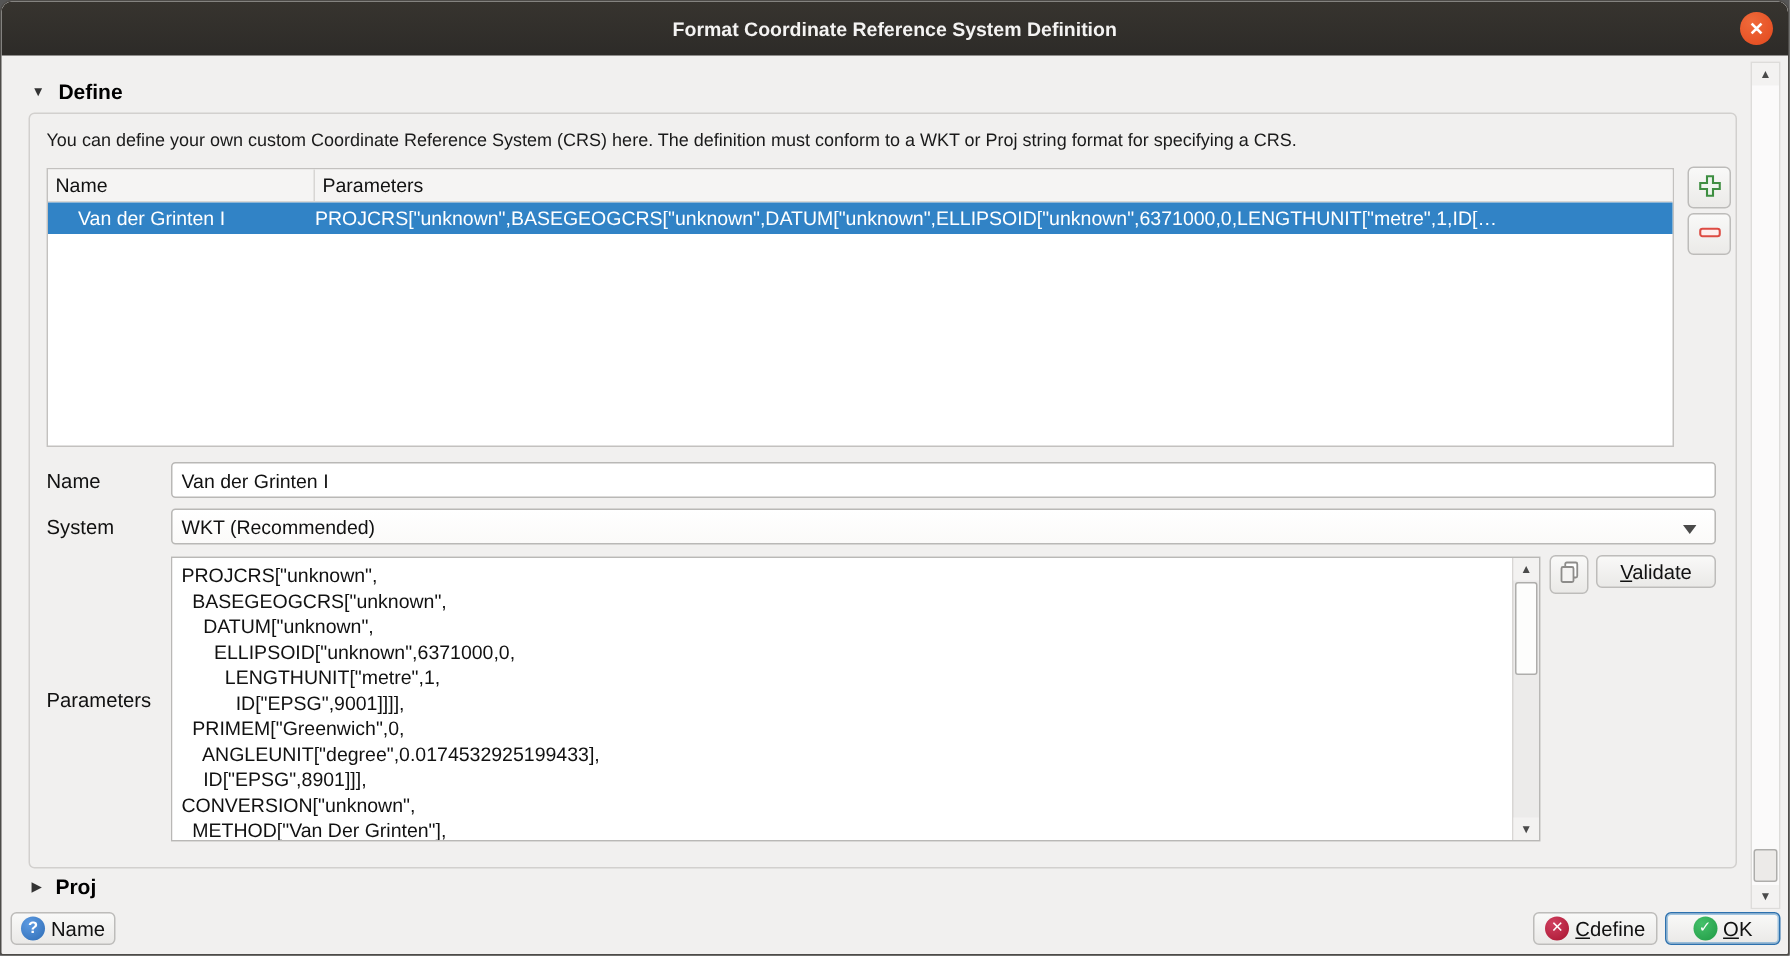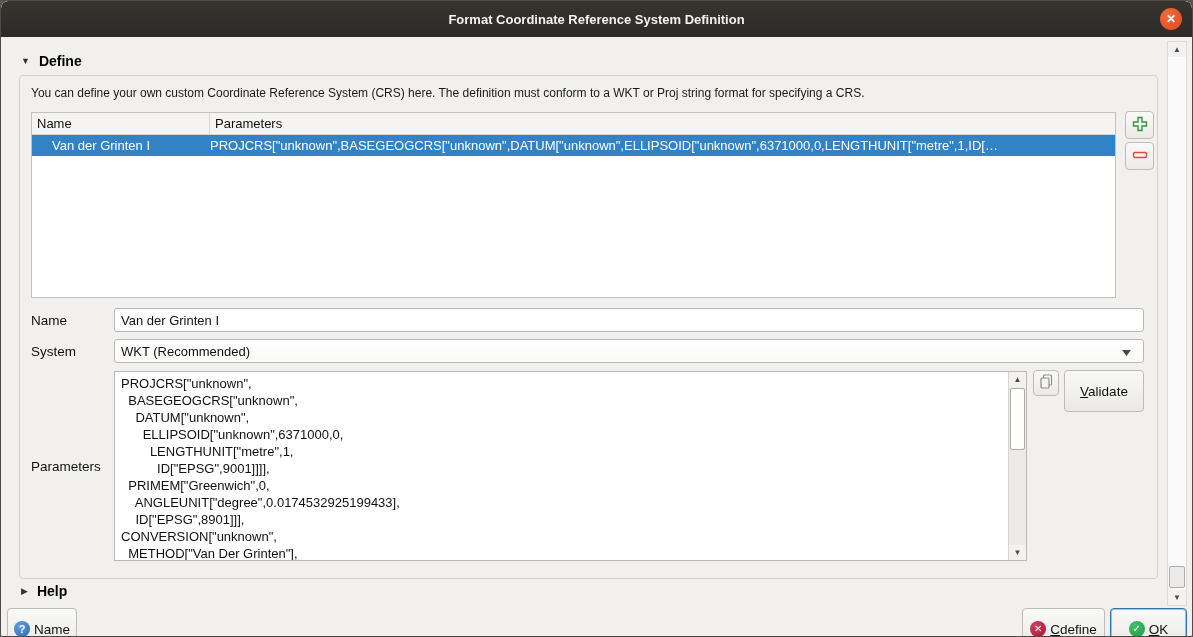--- a/index.html
+++ b/index.html
@@ -92,21 +92,21 @@
     font-size:8px; color:#4a4a4a; line-height:15px; cursor:pointer; background:#f3f2f1;
   }
   .sb-arrow.up { top:0; } .sb-arrow.down { bottom:0; }
   .sb-thumb { position:absolute; left:1px; width:15px; background:#fdfdfc; border:1px solid #aeadab; border-radius:2px; cursor:pointer; }
   .param-wrap .sb-thumb { top:16px; height:62px; }
   
   .dlg-scroll { position:absolute; right:5px; top:40px; width:20px; height:565px; background:#fbfafa; border:1px solid #dddcda; }
   .dlg-scroll .sb-thumb { top:auto; bottom:17px; height:22px; width:16px; background:#eceae8; }
   
   .push-btn {
-    position:absolute; height:42px;
+    position:absolute; height:22px;
     background:linear-gradient(#f9f9f8,#eae9e7);
     border:1px solid #bdbcba; border-radius:4px; cursor:pointer;
     display:flex; align-items:center; justify-content:center; gap:4px;
     font:13.5px "Liberation Sans","DejaVu Sans",sans-serif; color:#111; padding:0 10px;
   }
   #copy-btn { left:1032px; top:369px; width:26px; height:26px; padding:0; }
   #validate-btn { left:1063px; top:369px; width:80px; }
   #help-btn { left:6px; top:607px; width:70px; }
   #cancel-btn { left:1021px; top:607px; width:83px; }
   #ok-btn { left:1109px; top:607px; width:77px; border:1px solid #2d71ae; box-shadow:0 0 0 1px rgba(53,132,196,.45) inset; }
@@ -212,21 +212,21 @@
   </button>
 
   <div class="dlg-scroll vscroll">
     <div class="sb-arrow up">▲</div>
     <div class="sb-thumb"></div>
     <div class="sb-arrow down">▼</div>
   </div>
 
   <div class="section-toggle" id="test-toggle">
     <span class="tri">▶</span>
-    <span class="lbl">Help</span>
+    <span class="lbl">Proj</span>
   </div>
 
   <button class="push-btn" id="help-btn">
     <span class="circle-ico ico-help">?</span>
     <span>Name</span>
   </button>
   <button class="push-btn" id="cancel-btn">
     <span class="circle-ico ico-cancel">✕</span>
     <span><u>C</u><span>define</span></span>
   </button>

